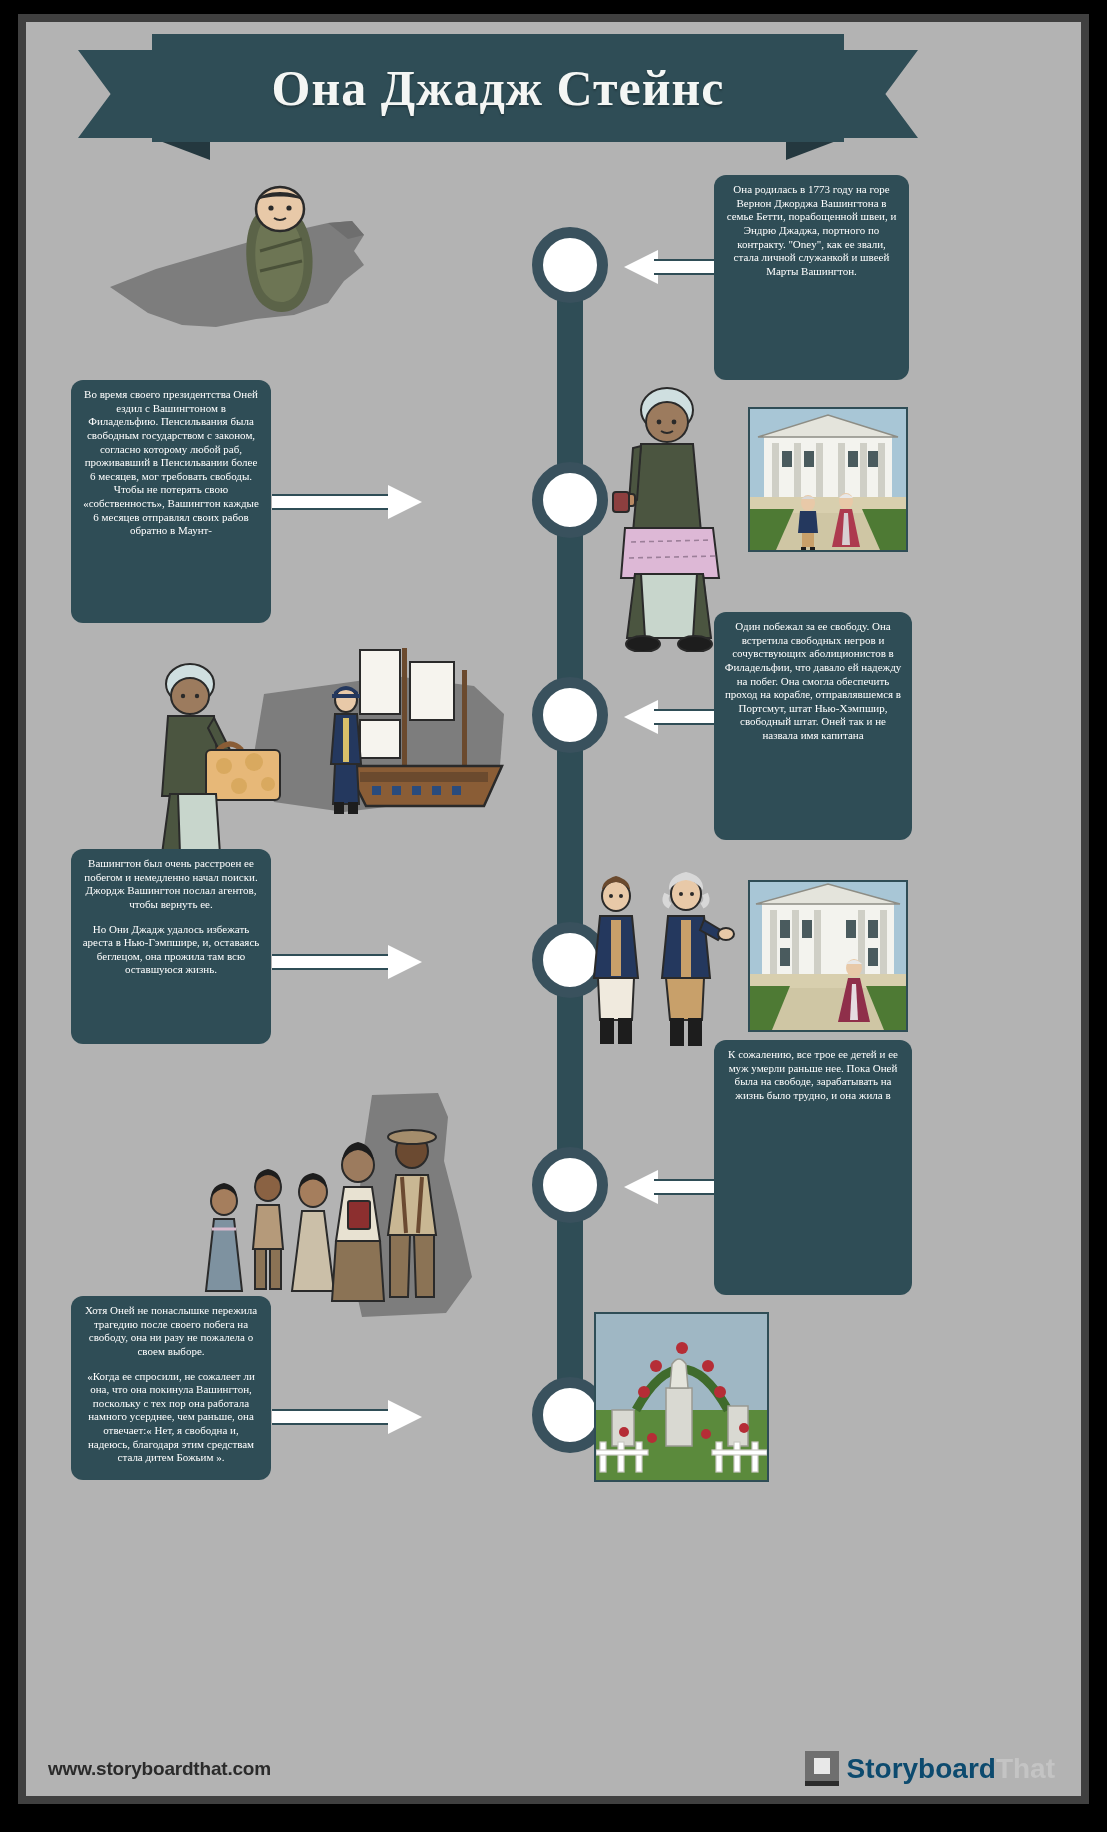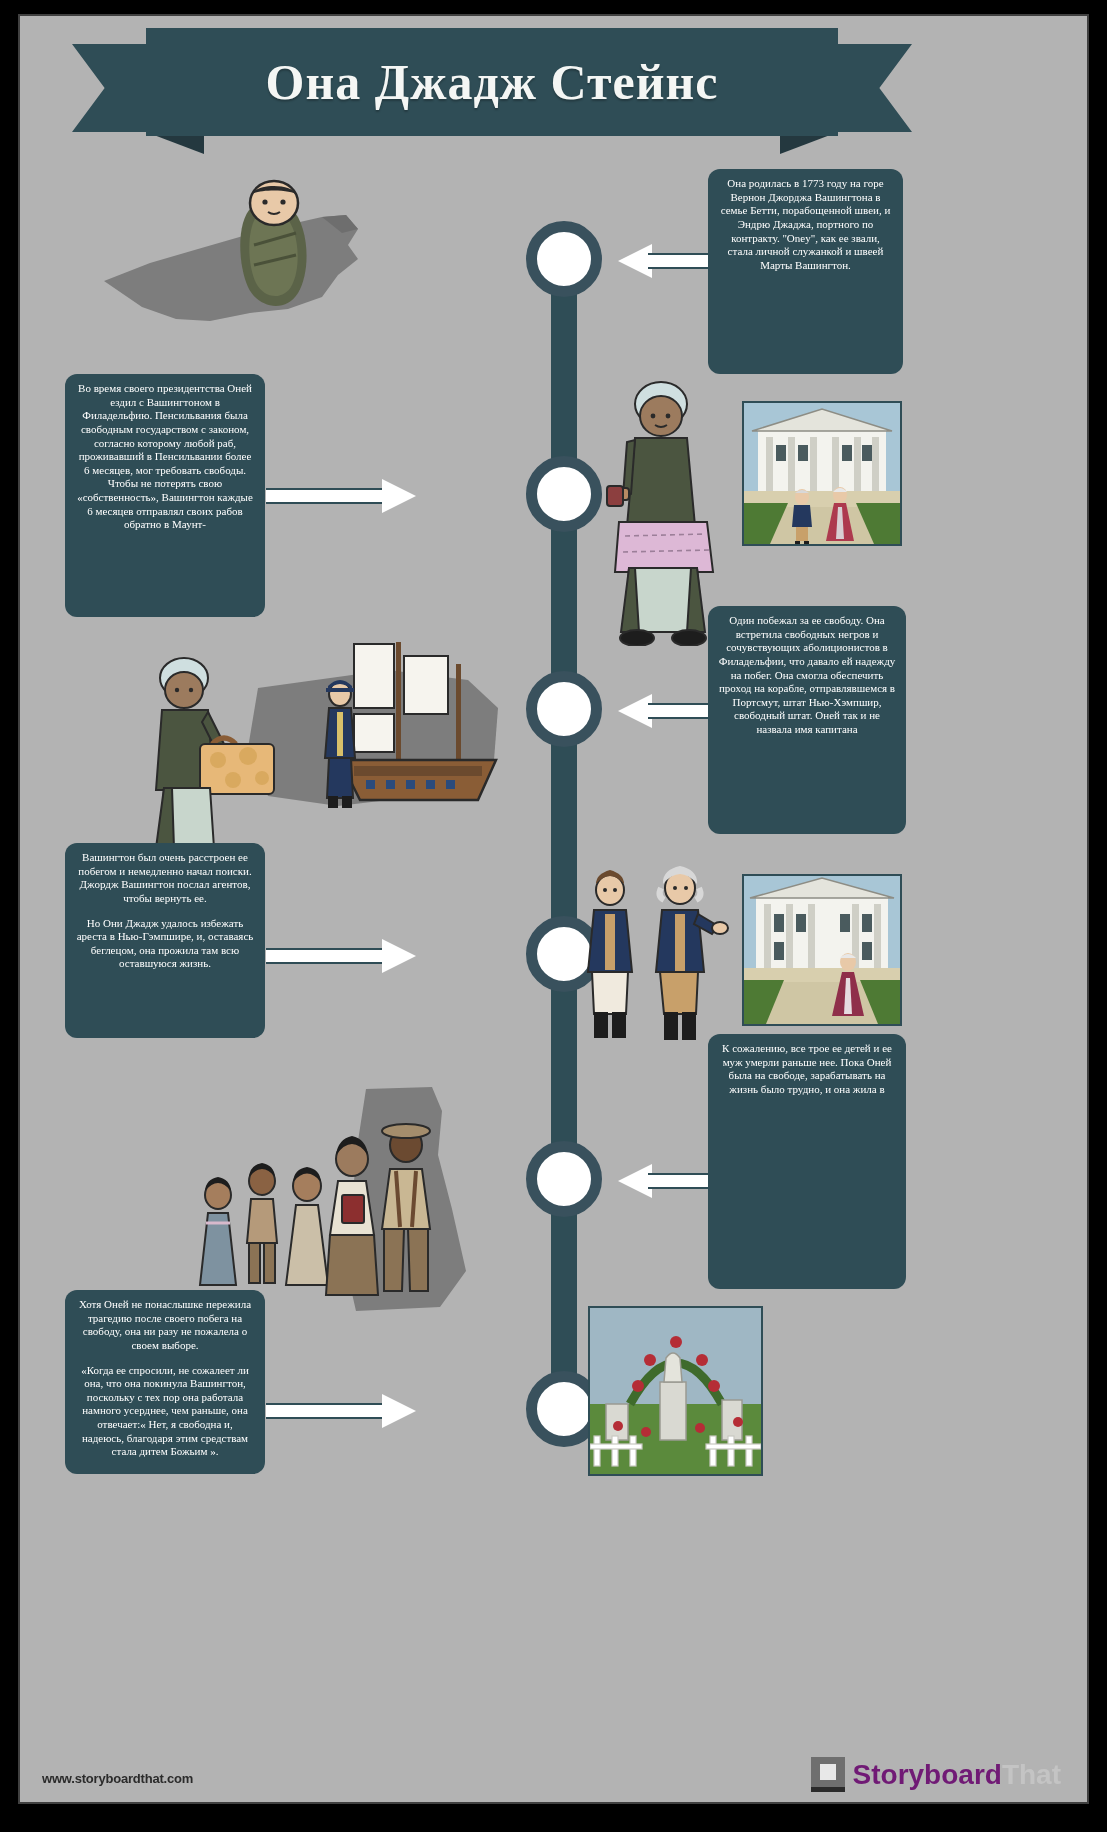--- a/index.html
+++ b/index.html
@@ -1,18 +1,18 @@
 <!DOCTYPE html>
 <html><head>
 <meta charset="utf-8">
 <style>
   html,body{margin:0;padding:0;background:#000;}
   body{font-family:"Liberation Serif", serif;}
   .page{position:relative;width:1107px;height:1832px;background:#000;overflow:hidden;}
-  .canvas{position:absolute;left:18px;top:14px;width:1071px;height:1790px;background:#b3b3b3;border:2px solid #404040;box-sizing:border-box;}
+  .canvas{position:absolute;left:18px;top:14px;width:1071px;height:1790px;background:#b3b3b3;border:8px solid #404040;box-sizing:border-box;}
 
   
   .banner-wrap{position:absolute;left:52px;top:12px;width:840px;height:120px;}
   .banner-tail{position:absolute;top:16px;width:96px;height:88px;background:#2f4d56;}
   .banner-tail.left{left:0;clip-path:polygon(0 0,100% 0,100% 100%,0 100%,34% 50%);}
   .banner-tail.right{right:0;clip-path:polygon(0 0,100% 0,66% 50%,100% 100%,0 100%);}
   .banner-shadow{position:absolute;width:58px;height:22px;background:#24383f;}
   .banner-shadow.l{left:74px;top:104px;clip-path:polygon(0 0,100% 0,100% 100%);}
   .banner-shadow.r{right:74px;top:104px;clip-path:polygon(0 0,100% 0,0 100%);}
   .banner{position:absolute;left:74px;top:0;right:74px;height:108px;background:#2f4d56;display:flex;align-items:center;justify-content:center;}
@@ -36,28 +36,28 @@
         font-family:"Liberation Serif", serif;font-size:11px;line-height:1.24;
         text-align:center;padding:8px 10px;box-sizing:border-box;overflow:hidden;}
   .card p{margin:0 0 11px 0;}
   .card p:last-child{margin-bottom:0;}
 
   
   .art{position:absolute;}
   .photo{position:absolute;border:2px solid #2f4d56;box-sizing:border-box;overflow:hidden;background:#9fb7c4;}
 
   
-  .footer-url{position:absolute;left:22px;bottom:16px;color:#2b2b2b;font-size:13px;
+  .footer-url{position:absolute;left:22px;bottom:16px;color:#2b2b2b;font-size:19px;
      font-family:"Liberation Sans", sans-serif;font-weight:bold;letter-spacing:-.2px;}
   .brand{position:absolute;right:26px;bottom:10px;display:flex;align-items:center;gap:8px;}
   .brand-mark{width:34px;height:30px;background:#6f6f6f;border-bottom:5px solid #2b2b2b;
      display:flex;align-items:center;justify-content:center;}
   .brand-mark i{display:block;width:16px;height:16px;background:#e8e8e8;}
   .brand-text{font-family:"Liberation Sans", sans-serif;font-size:28px;font-weight:bold;}
-  .brand-text .b1{color:#701a75;}
+  .brand-text .b1{color:#0c4a6e;}
   .brand-text .b2{color:#c4c4c4;}
 </style>
 </head>
 <body>
 
 <div class="page">
   <div class="canvas">
 
     <div class="banner-wrap">
       <div class="banner-tail left"></div>

